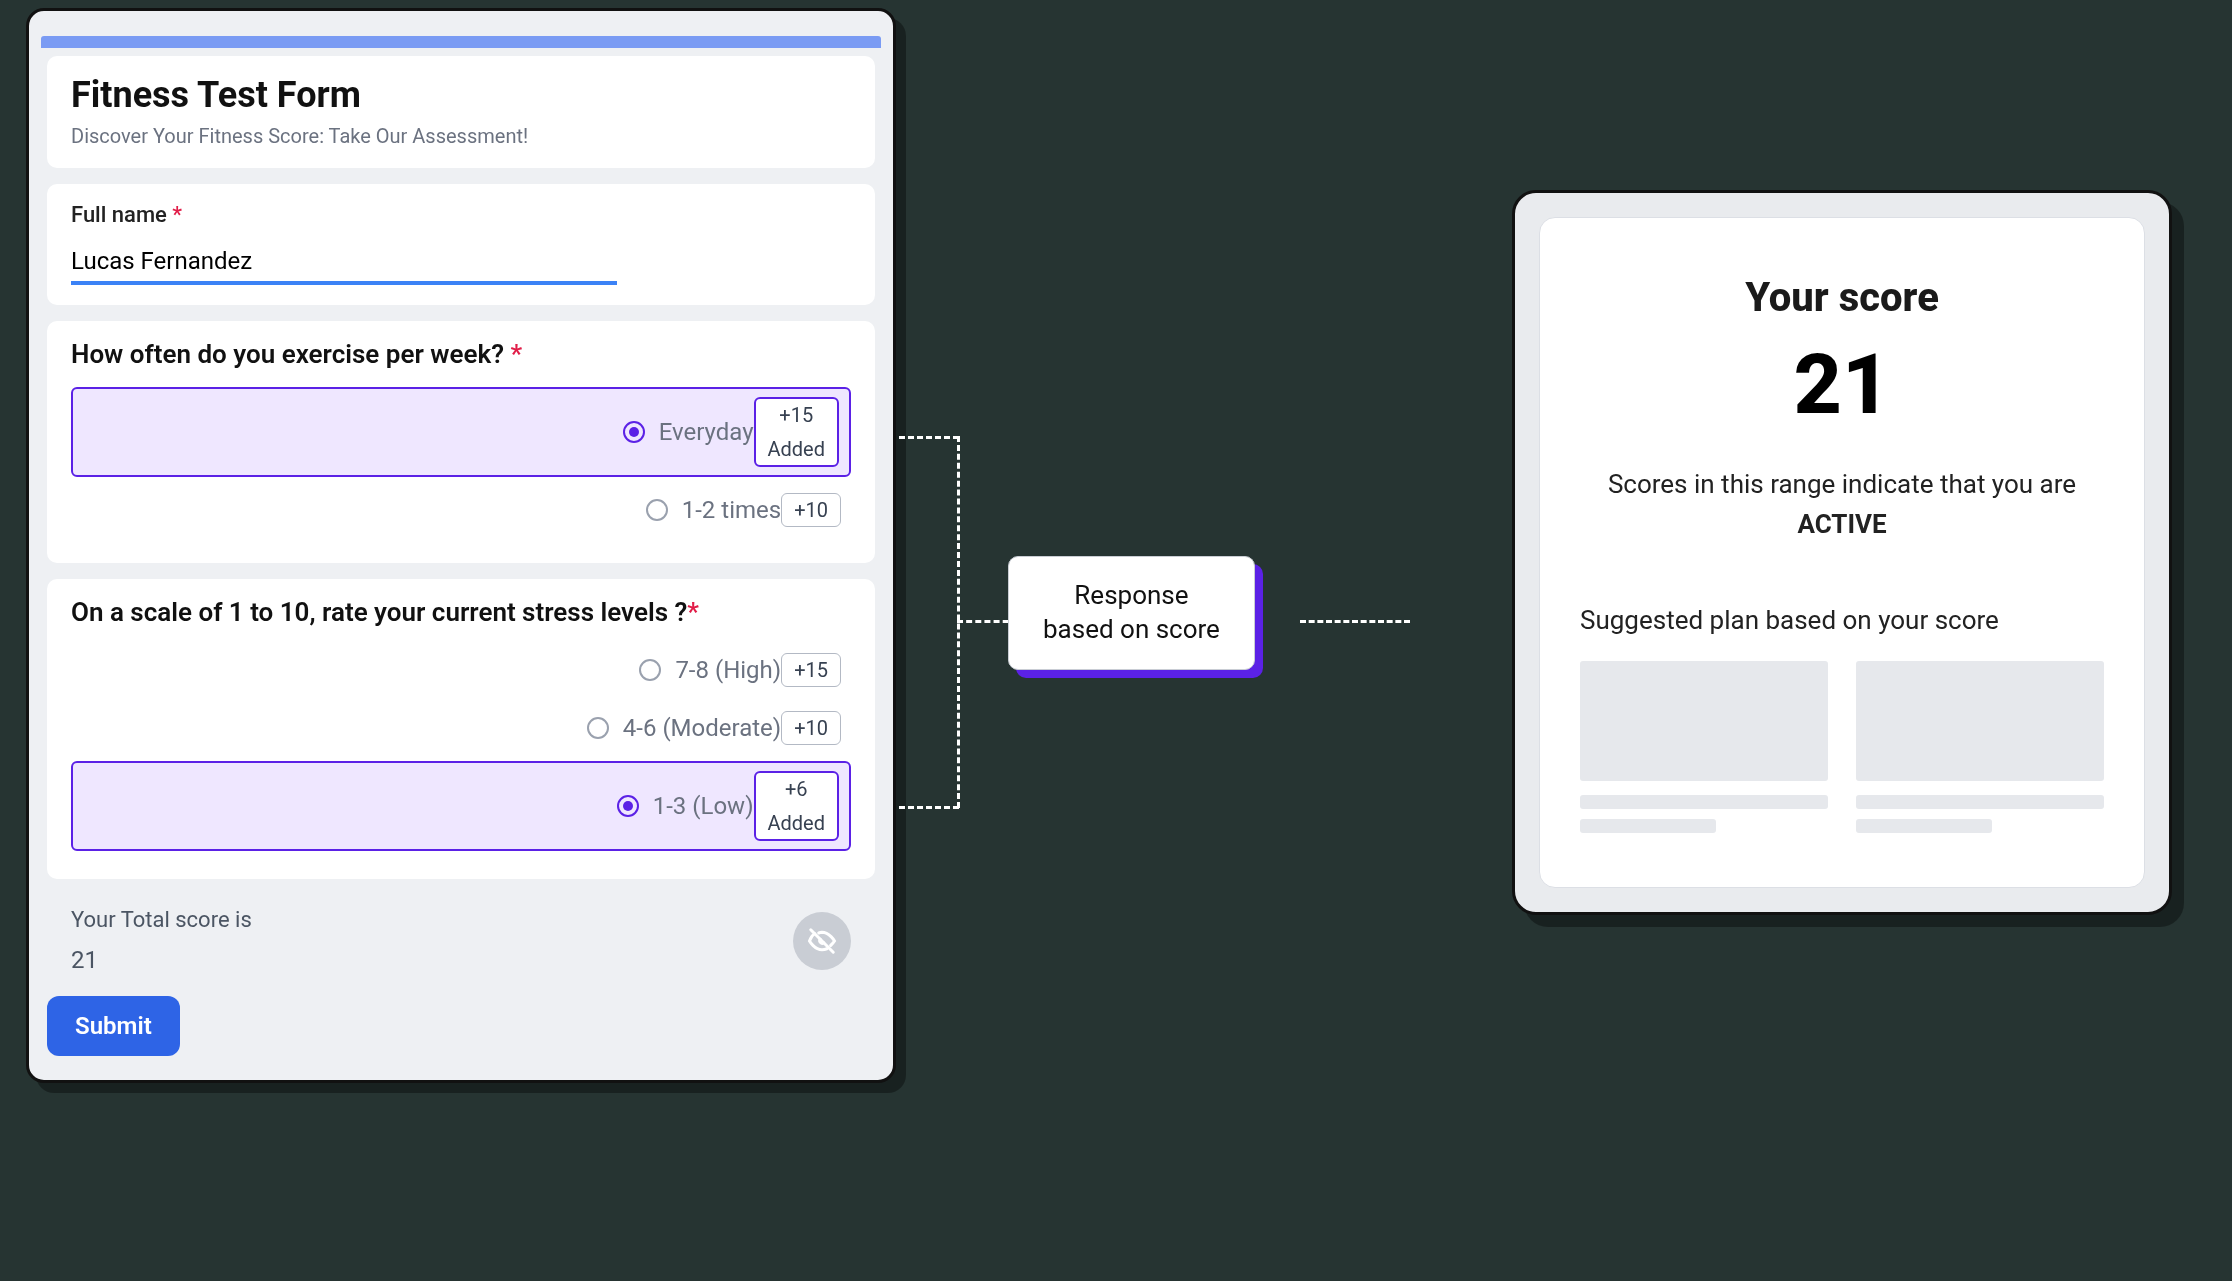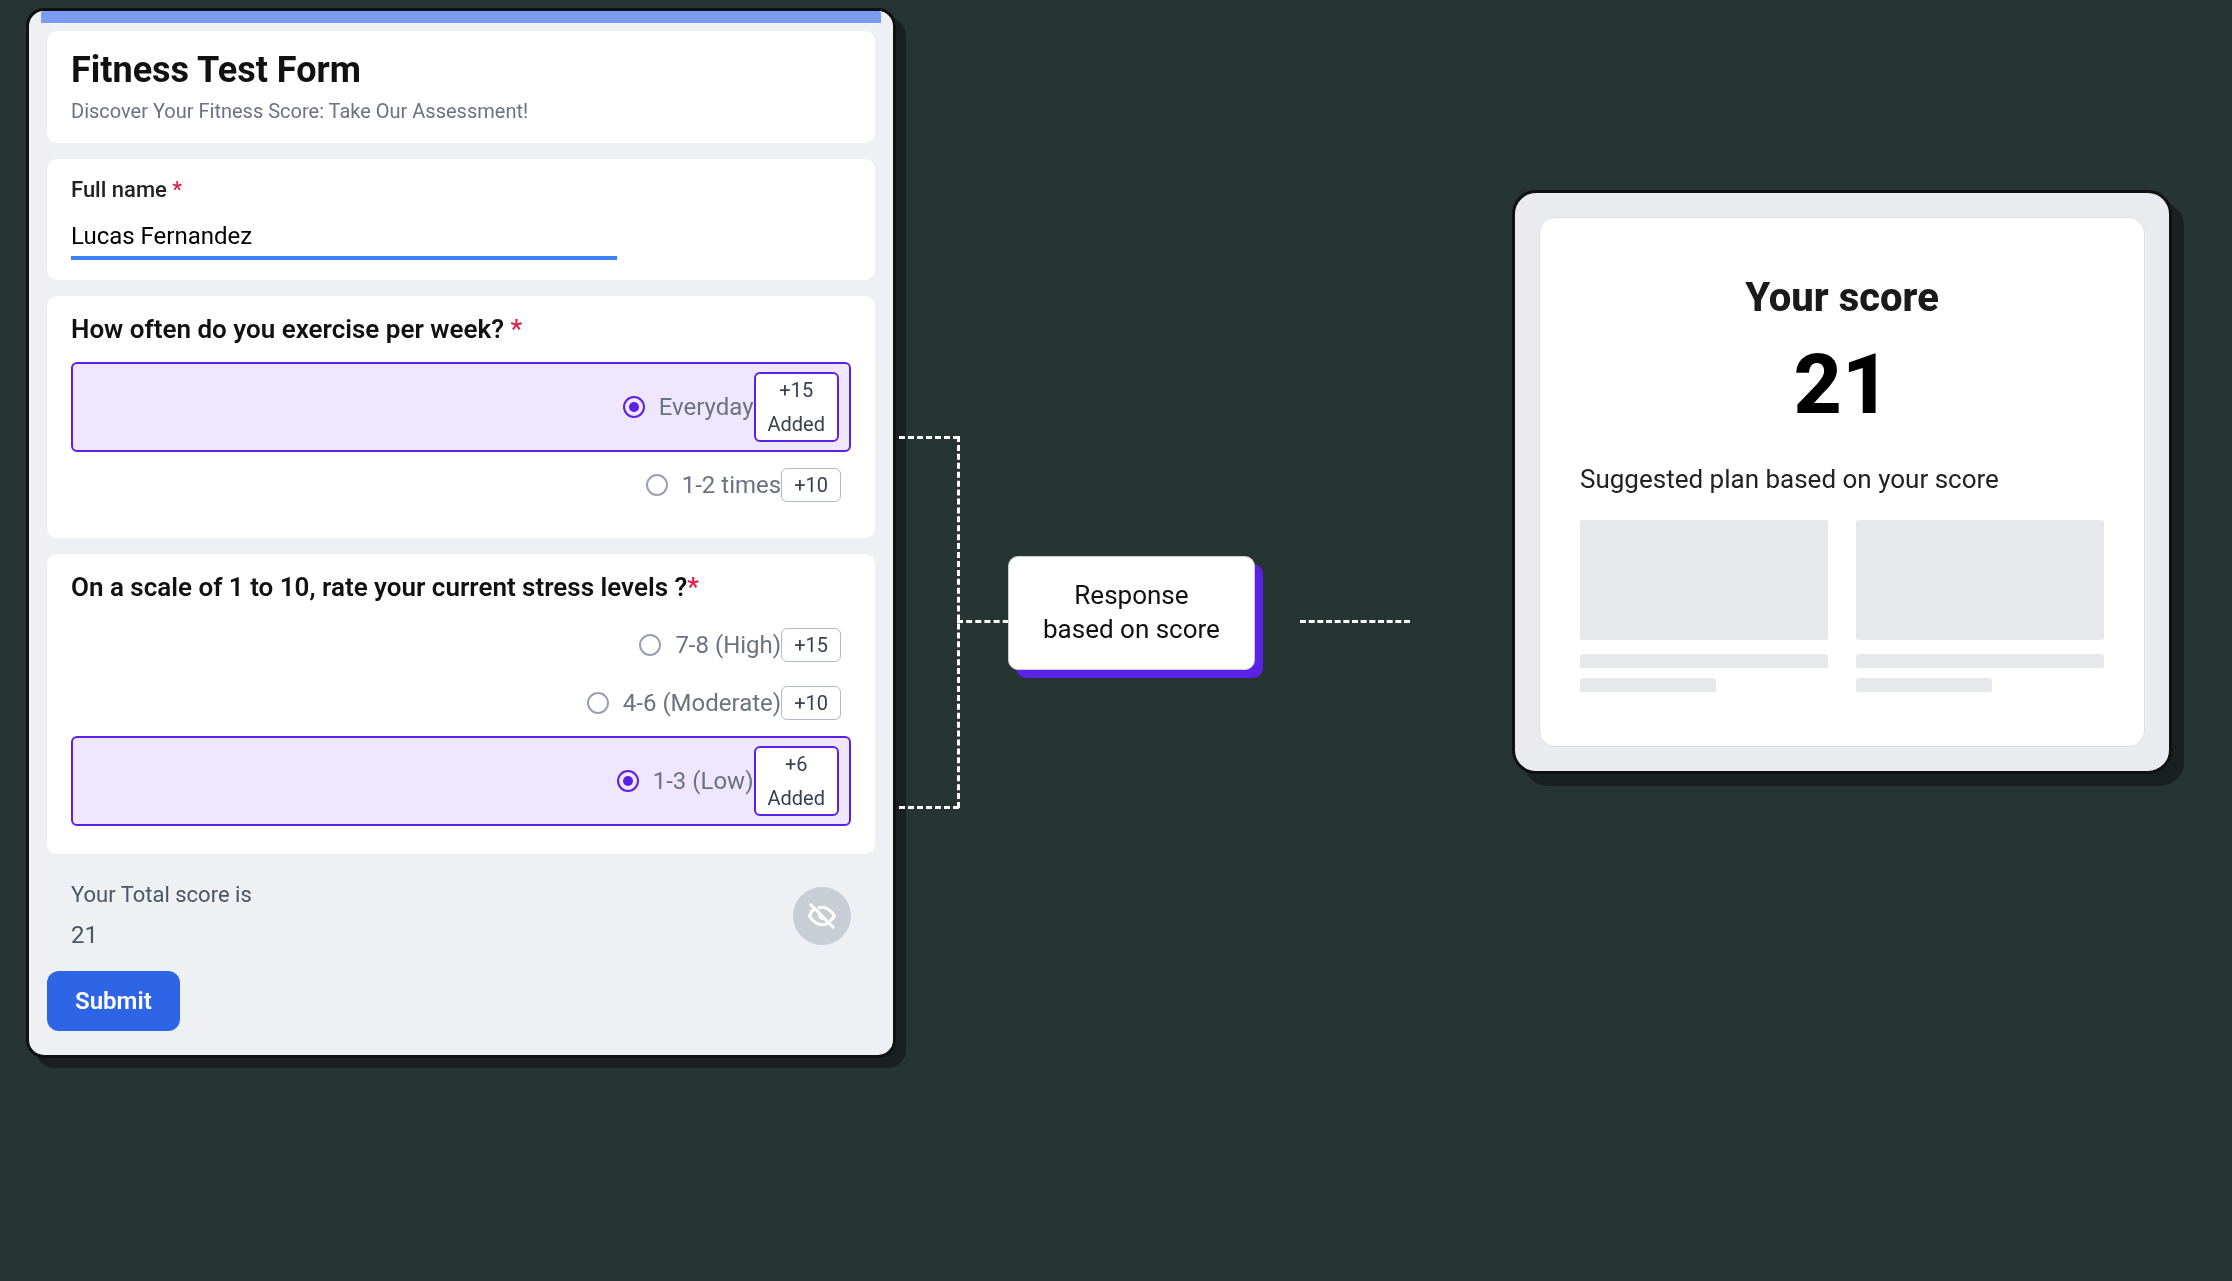--- a/index.html
+++ b/index.html
@@ -13,21 +13,21 @@
 
   
   .form-card {
     position: absolute;
     left: 26px;
     top: 8px;
     width: 870px;
     background: #eef0f3;
     border: 3px solid #111;
     border-radius: 18px;
-    padding: 6px 18px 24px 18px;
+    padding: 31px 18px 24px 18px;
     box-shadow: 10px 10px 0 rgba(0,0,0,0.35);
   }
   .accent-bar {
     height: 12px;
     border-radius: 3px 3px 0 0;
     background: #7a9bf3;
     margin: -6px -6px 8px -6px;
   }
   .header-block, .section {
     background: #fff;
@@ -264,20 +264,23 @@
 
 <div class="callout">
   <div>Response</div>
   <div>based on score</div>
 </div>
 
 <div class="result-card">
   <div class="result-inner">
     <div class="r-title">Your score</div>
     <div class="r-score">21</div>
+    <div class="r-desc">
+      <span>Scores in this range indicate that you are </span><b>ACTIVE</b>
+    </div>
     <div class="r-plan-h">Suggested plan based on your score</div>
     <div class="plan-cards">
       <div class="plan-card">
         <div class="ph-img"></div>
         <div class="ph-line"></div>
         <div class="ph-line short"></div>
       </div>
       <div class="plan-card">
         <div class="ph-img"></div>
         <div class="ph-line"></div>

